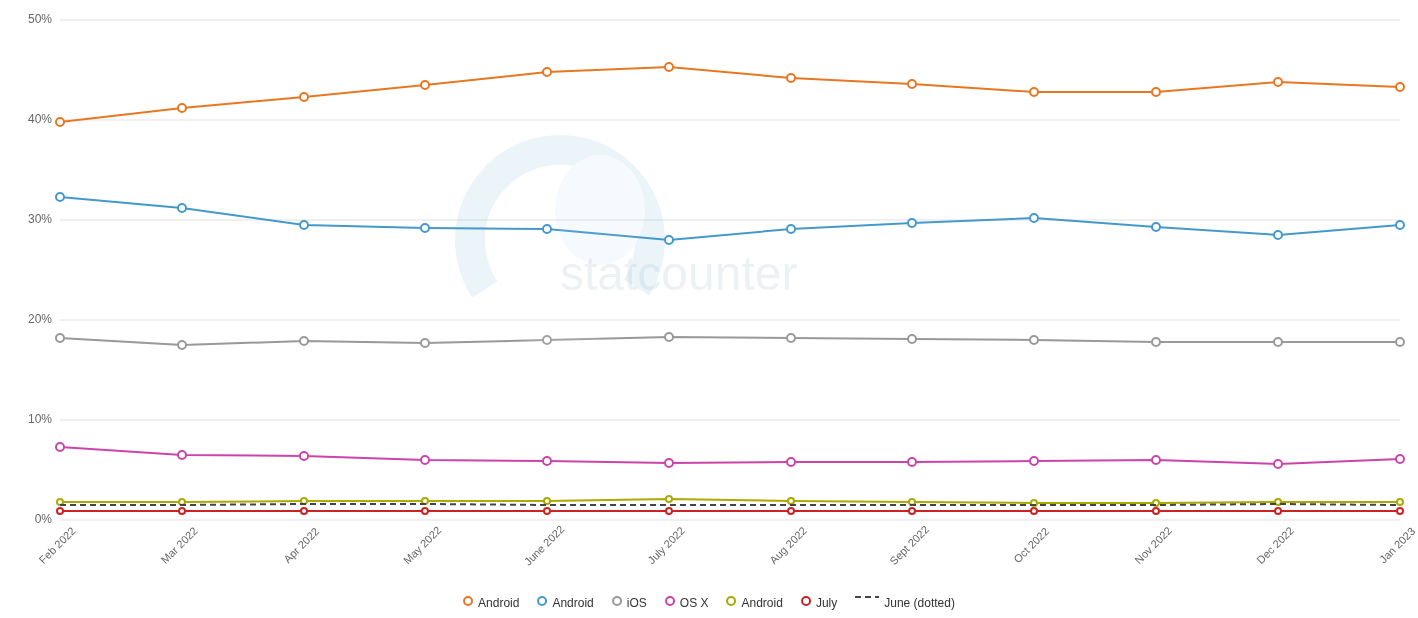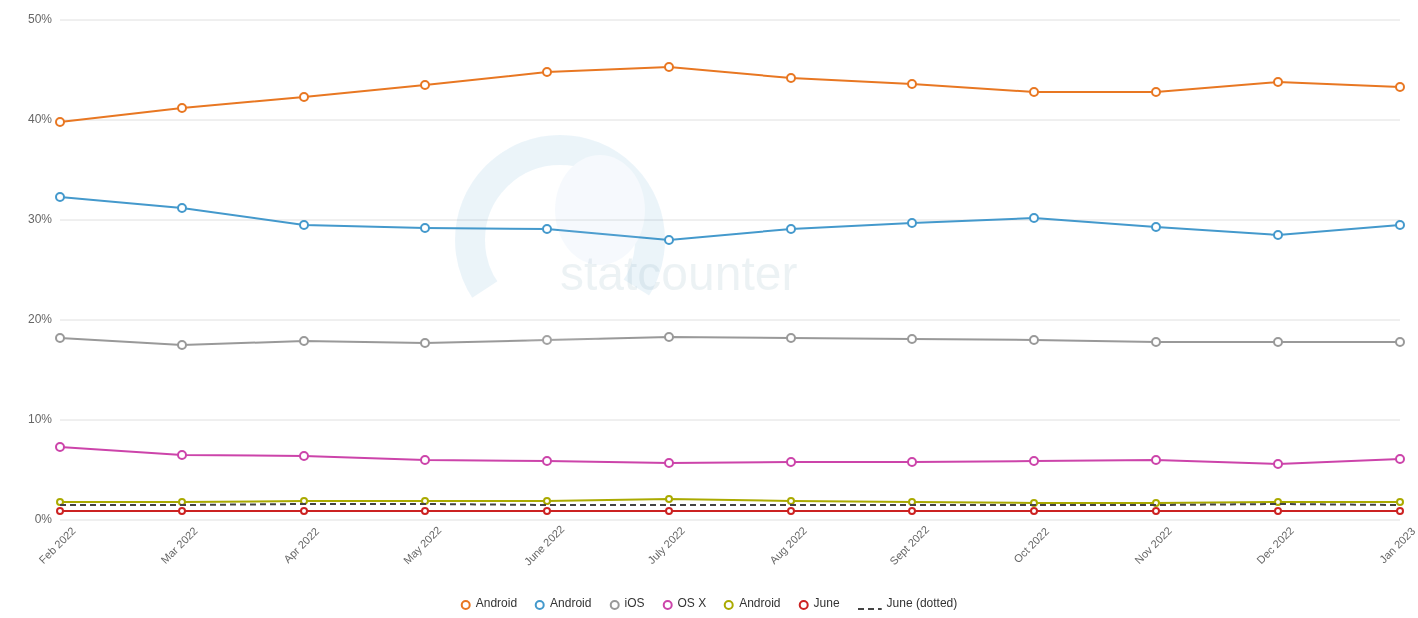--- a/index.html
+++ b/index.html
@@ -29,21 +29,21 @@
       transform: translateX(-50%);
       display: flex;
       align-items: center;
       gap: 18px;
       font-size: 12px;
       color: #333;
       white-space: nowrap;
     }
     .legend-item {
       display: flex;
-      align-items: flex-end;
+      align-items: flex-start;
       gap: 5px;
     }
     .legend-dot {
       width: 10px;
       height: 10px;
       border-radius: 50%;
       border: 2px solid;
       background: #fff;
       flex-shrink: 0;
     }
@@ -290,20 +290,20 @@
     <div class="legend-item">
       <div class="legend-dot" style="border-color:#cc44aa;"></div>
       <span>OS X</span>
     </div>
     <div class="legend-item">
       <div class="legend-dot" style="border-color:#aaaa00;"></div>
       <span>Android</span>
     </div>
     <div class="legend-item">
       <div class="legend-dot" style="border-color:#cc2222;"></div>
-      <span>June</span>
+      <span>July</span>
     </div>
     <div class="legend-item">
       <div class="legend-line" style="background: repeating-linear-gradient(to right, #444 0, #444 6px, transparent 6px, transparent 10px);"></div>
       <span>June (dotted)</span>
     </div>
   </div>
 </div>
 
 </body></html>

